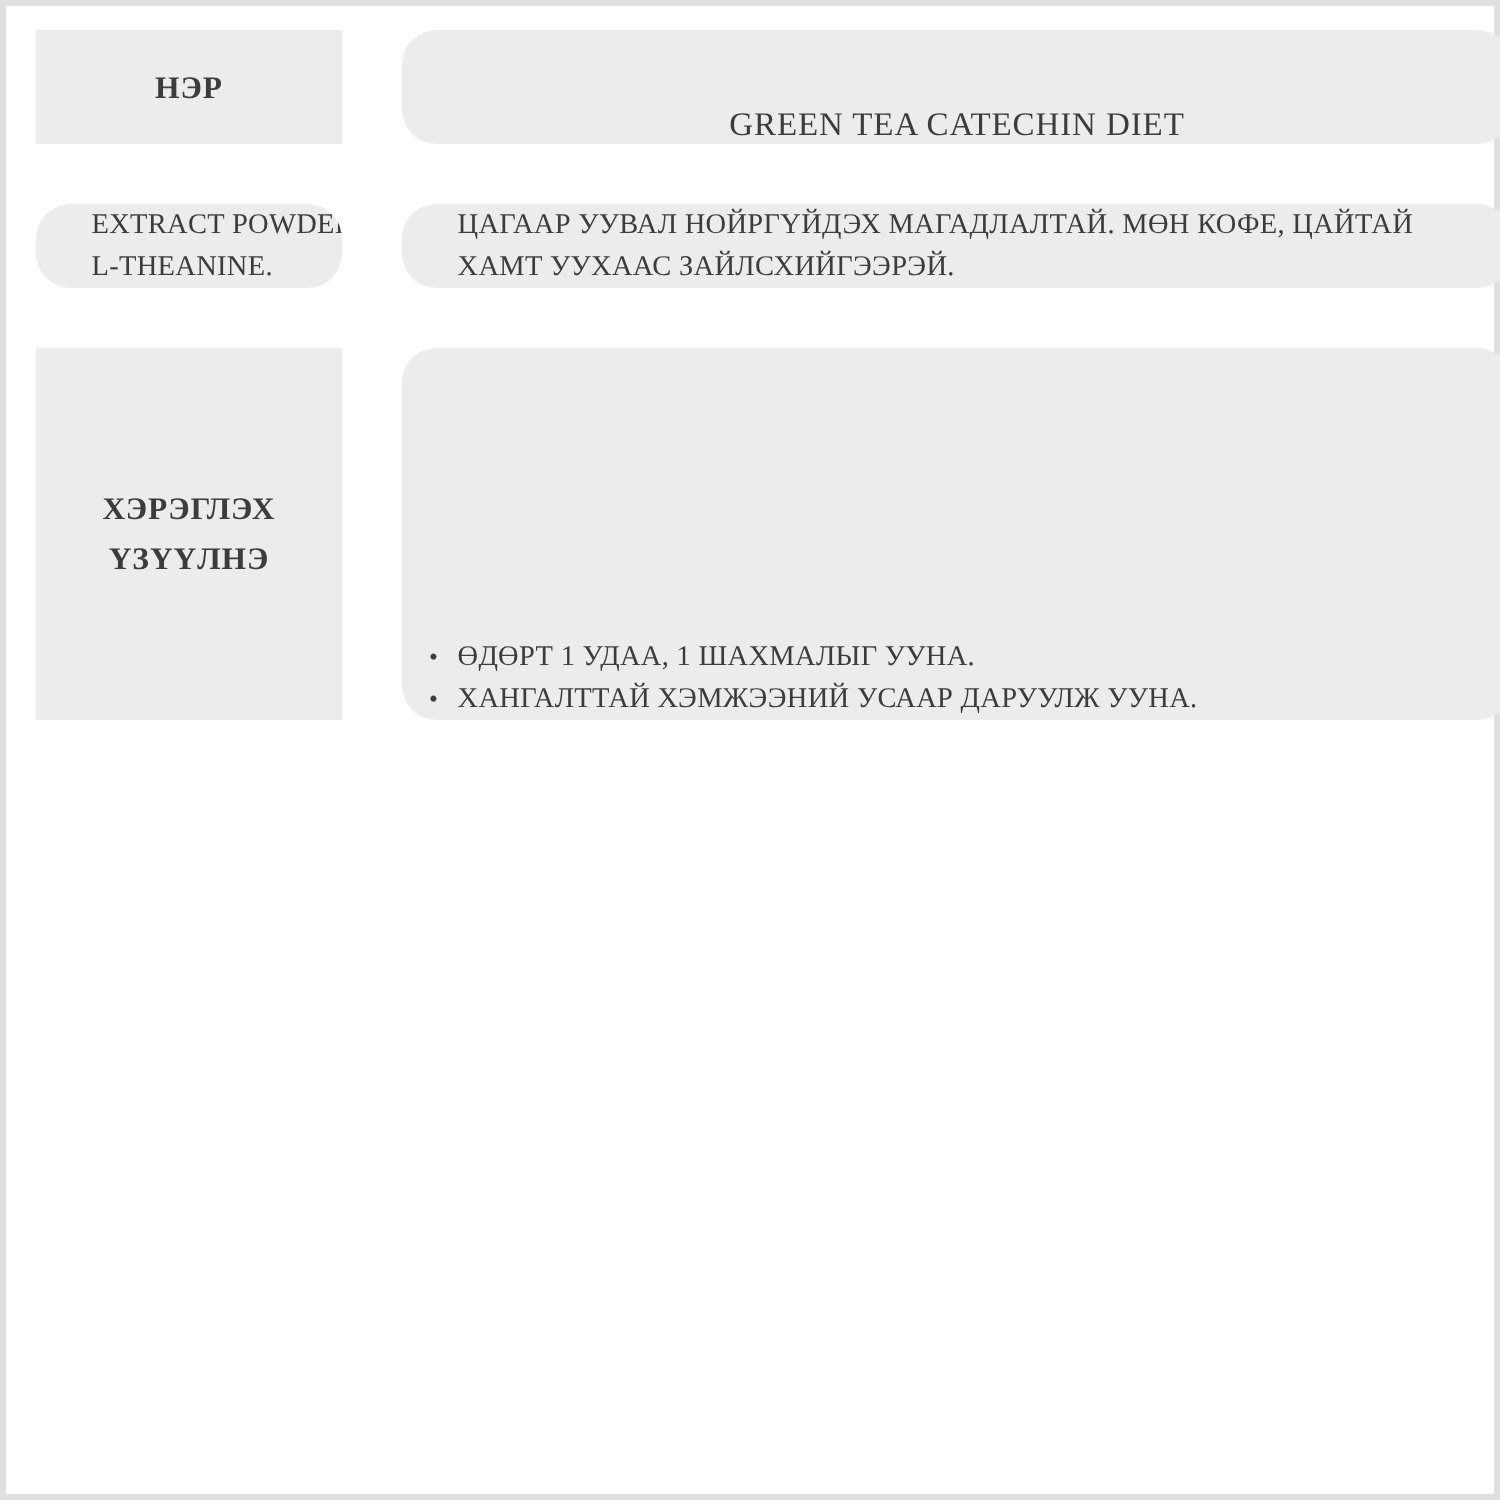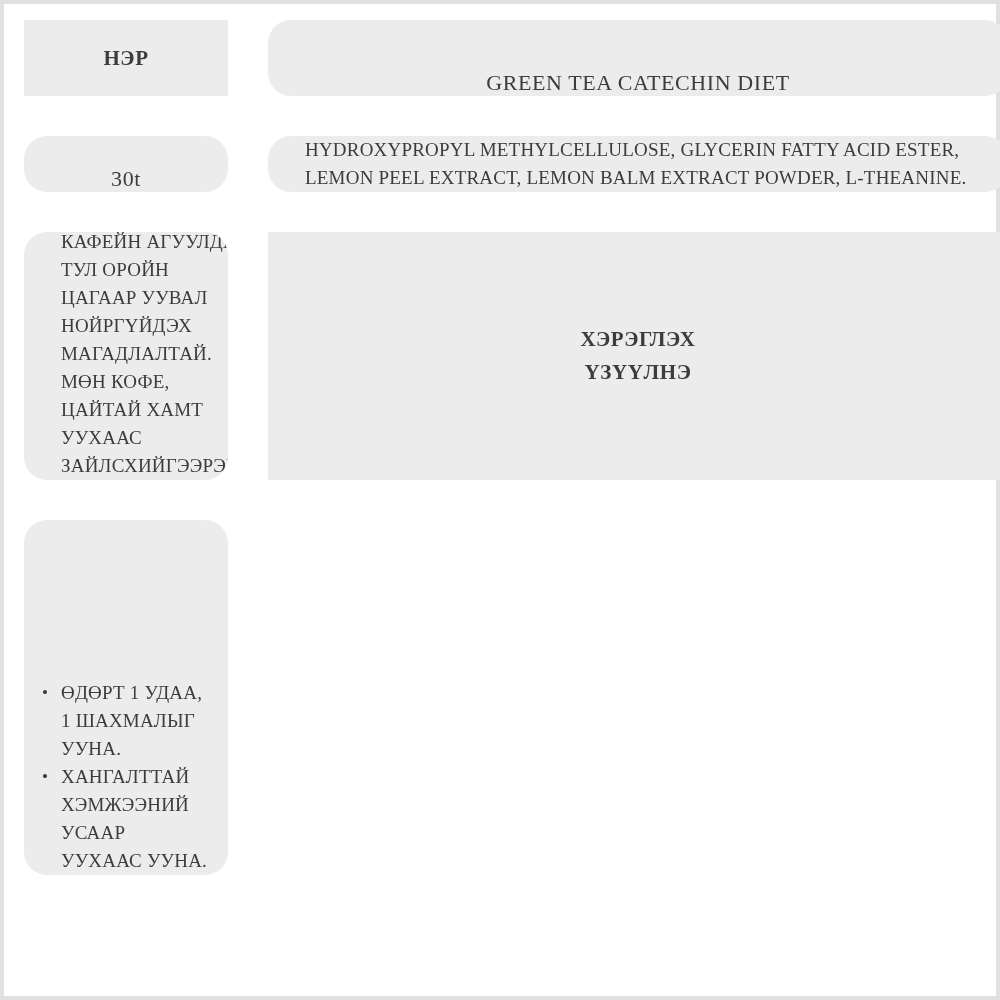--- a/index.html
+++ b/index.html
@@ -70,23 +70,20 @@
 <body>
 
 <div class="page-frame"></div>
 <div class="spec-table" id="spec-table">
     <div class="cell label-cell">
       <span>НЭР</span>
     </div>
     <div class="cell value-cell centered">
       <span>GREEN TEA CATECHIN DIET</span>
     </div>
-    <div class="cell value-cell centered">
-      <span>30t</span>
-    </div>
     <div class="cell value-cell">
       <ul class="bullets">
         <li>
           <span class="bullet">•</span>
           <span class="li-text">GREEN TEA EXTRACT, MALTODEXTRIN, MICROCRYSTALLINE CELLULOSE, CROSCARMELLOSE SODIUM, SILICON DIOXIDE, MAGNESIUM STEARATE, HYDROXYPROPYL METHYLCELLULOSE, GLYCERIN FATTY ACID ESTER, LEMON PEEL EXTRACT, LEMON BALM EXTRACT POWDER, L-THEANINE.</span>
         </li>
       </ul>
     </div>
     <div class="cell value-cell">
       <ul class="bullets">
@@ -101,17 +98,17 @@
 ҮЗҮҮЛНЭ</span>
     </div>
     <div class="cell value-cell">
       <ul class="bullets">
         <li>
           <span class="bullet">•</span>
           <span class="li-text">ӨДӨРТ 1 УДАА, 1 ШАХМАЛЫГ УУНА.</span>
         </li>
         <li>
           <span class="bullet">•</span>
-          <span class="li-text">ХАНГАЛТТАЙ ХЭМЖЭЭНИЙ УСААР УУХААС УУНА.</span>
+          <span class="li-text">ХАНГАЛТТАЙ ХЭМЖЭЭНИЙ УСААР ДАРУУЛЖ УУНА.</span>
         </li>
       </ul>
     </div>
   </div>
 
 </body></html>

